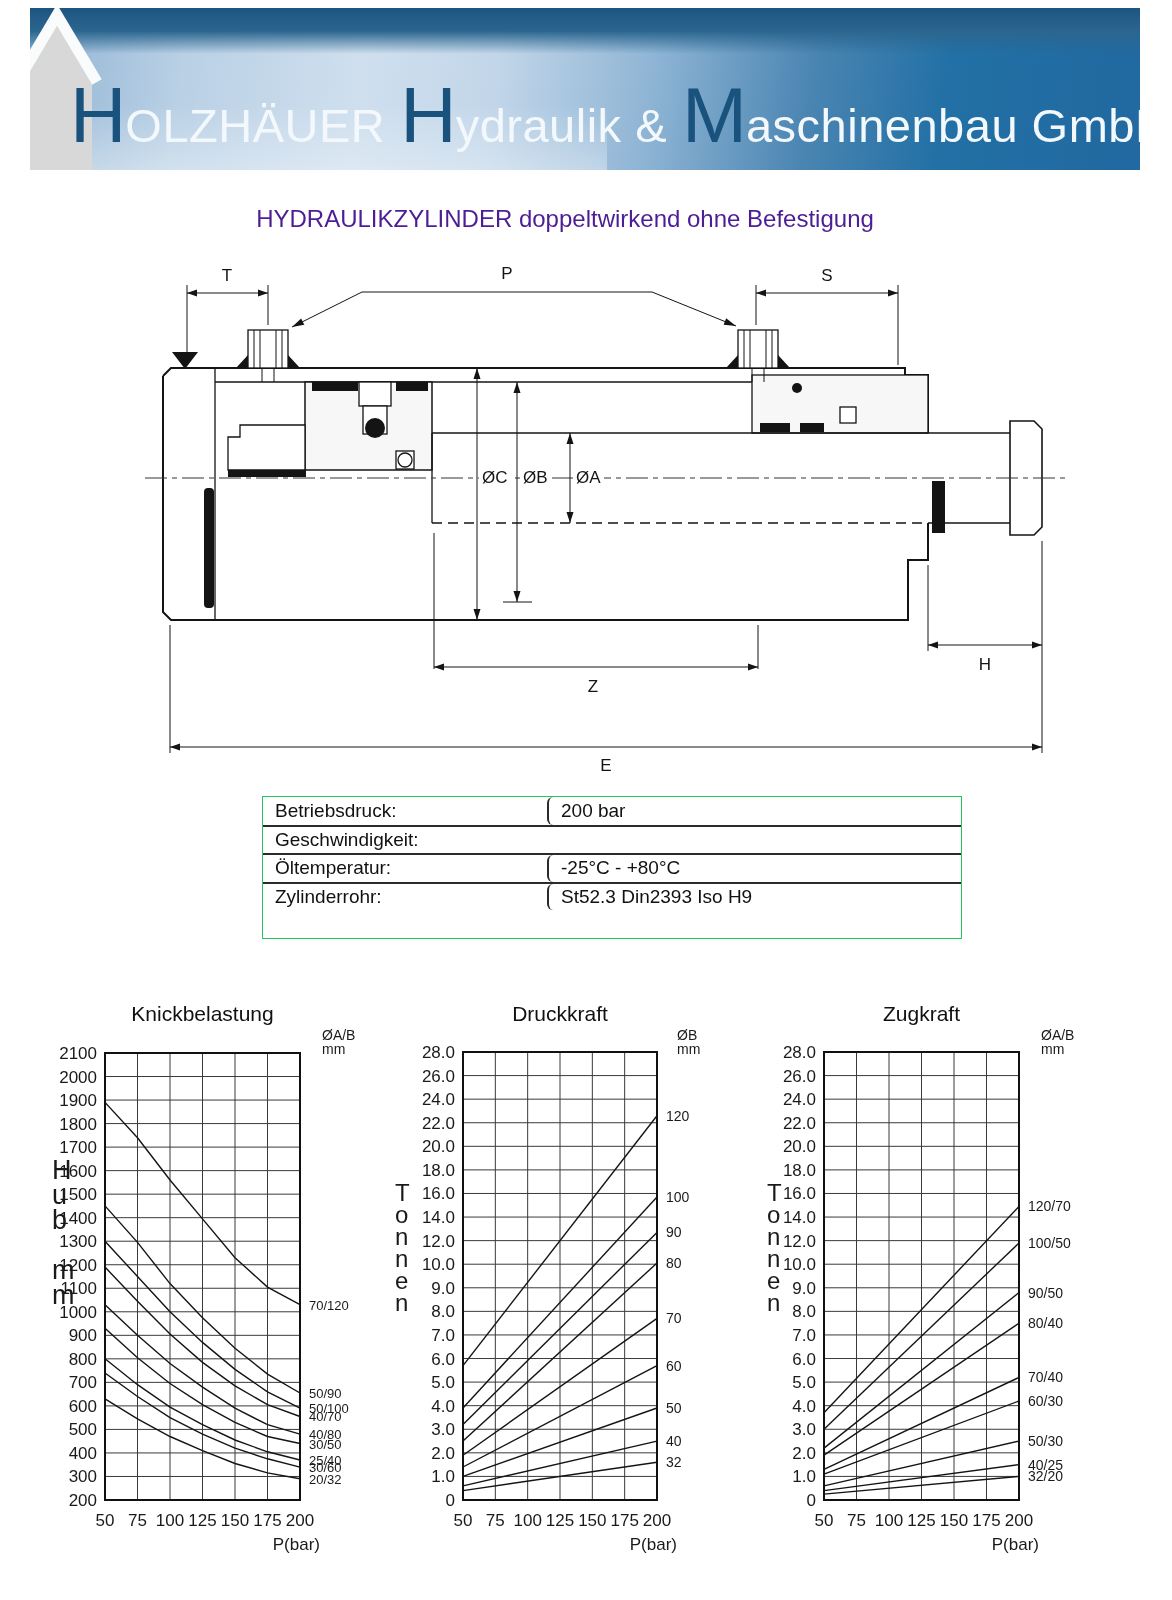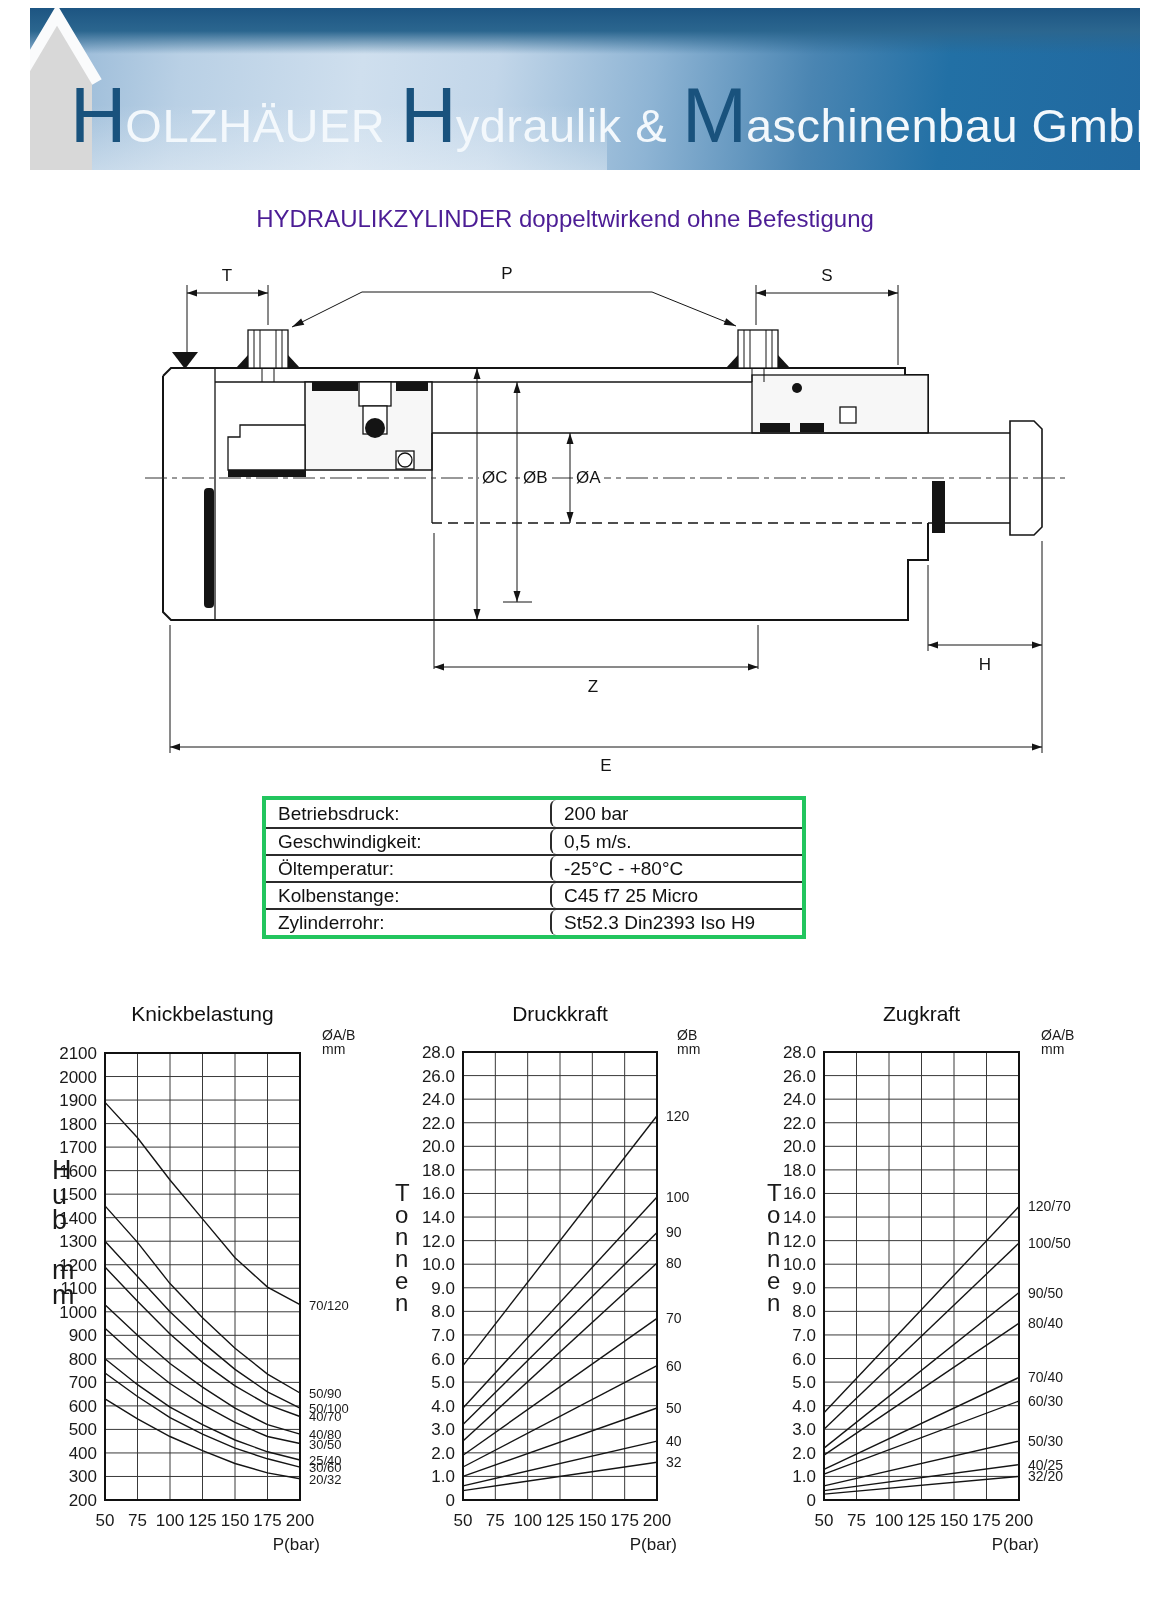--- a/index.html
+++ b/index.html
@@ -22,22 +22,22 @@
   .banner-text .sp{display:inline-block;width:15px;}
 
   
   .doc-title{position:absolute;left:0;top:205px;width:1130px;text-align:center;
     font-size:24px;color:#4c1d95;}
 
   
   .drawing{position:absolute;left:140px;top:255px;}
 
   
-  .spec-table{position:absolute;left:262px;top:796px;width:544px;height:143px;
-    border:4px solid #22c55e;box-sizing:border-box;display:grid;grid-template-rows:repeat(5,1fr);
+  .spec-table{position:absolute;left:262px;top:796px;width:700px;height:143px;
+    border:1px solid #22c55e;box-sizing:border-box;display:grid;grid-template-rows:repeat(5,1fr);
     font-size:19px;color:#111;}
   .srow{display:grid;grid-template-columns:284px 1fr;border-top:2px solid #2b2b2b;}
   .srow:first-child{border-top:none;}
   .scell{display:flex;align-items:center;padding:0 12px;}
   .scell.val{border-left:2px solid #2b2b2b;border-radius:6px;}
 
   #charts{position:absolute;left:0;top:0;width:1172px;height:1600px;}
 </style>
 </head>
 <body>
@@ -167,29 +167,24 @@
     </g>
   </svg>
 
   <div class="spec-table">
     <div class="srow">
       <div class="scell">Betriebsdruck:</div>
       <div class="scell val">200 bar</div>
     </div>
     <div class="srow">
       <div class="scell">Geschwindigkeit:</div>
-      <div class="scell val">0,5 m/s.</div>
     </div>
     <div class="srow">
       <div class="scell">Öltemperatur:</div>
       <div class="scell val">-25°C - +80°C</div>
-    </div>
-    <div class="srow">
-      <div class="scell">Kolbenstange:</div>
-      <div class="scell val">C45 f7 25 Micro</div>
     </div>
     <div class="srow">
       <div class="scell">Zylinderrohr:</div>
       <div class="scell val">St52.3 Din2393 Iso H9</div>
     </div>
   </div>
 
   <div id="charts">
       <svg width="372" height="600" viewBox="0 0 372 600" style="position: absolute; left: 30px; top: 995px;">
         <line x1="75" y1="58" x2="75" y2="505" stroke="#3a3a3a" stroke-width="1"></line>

